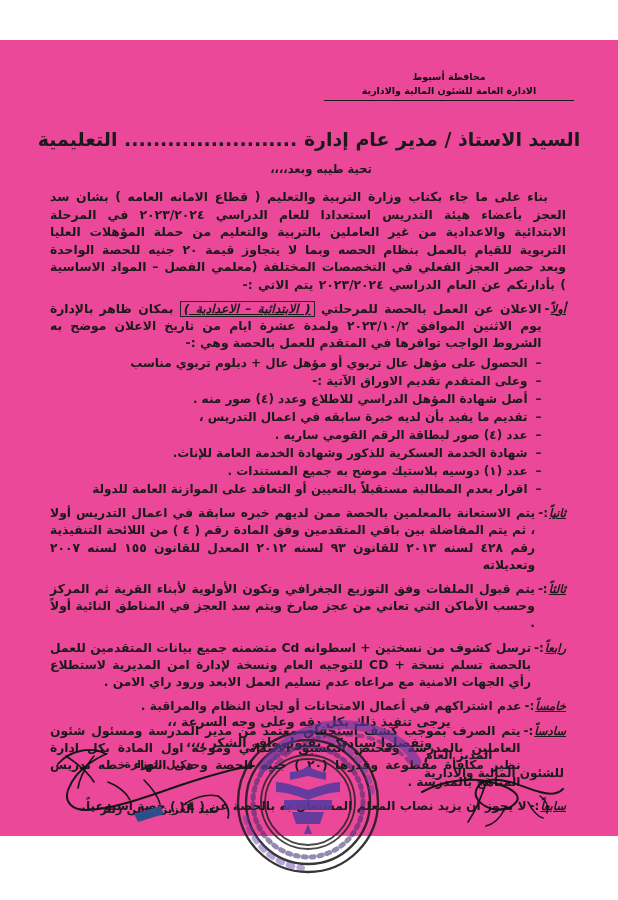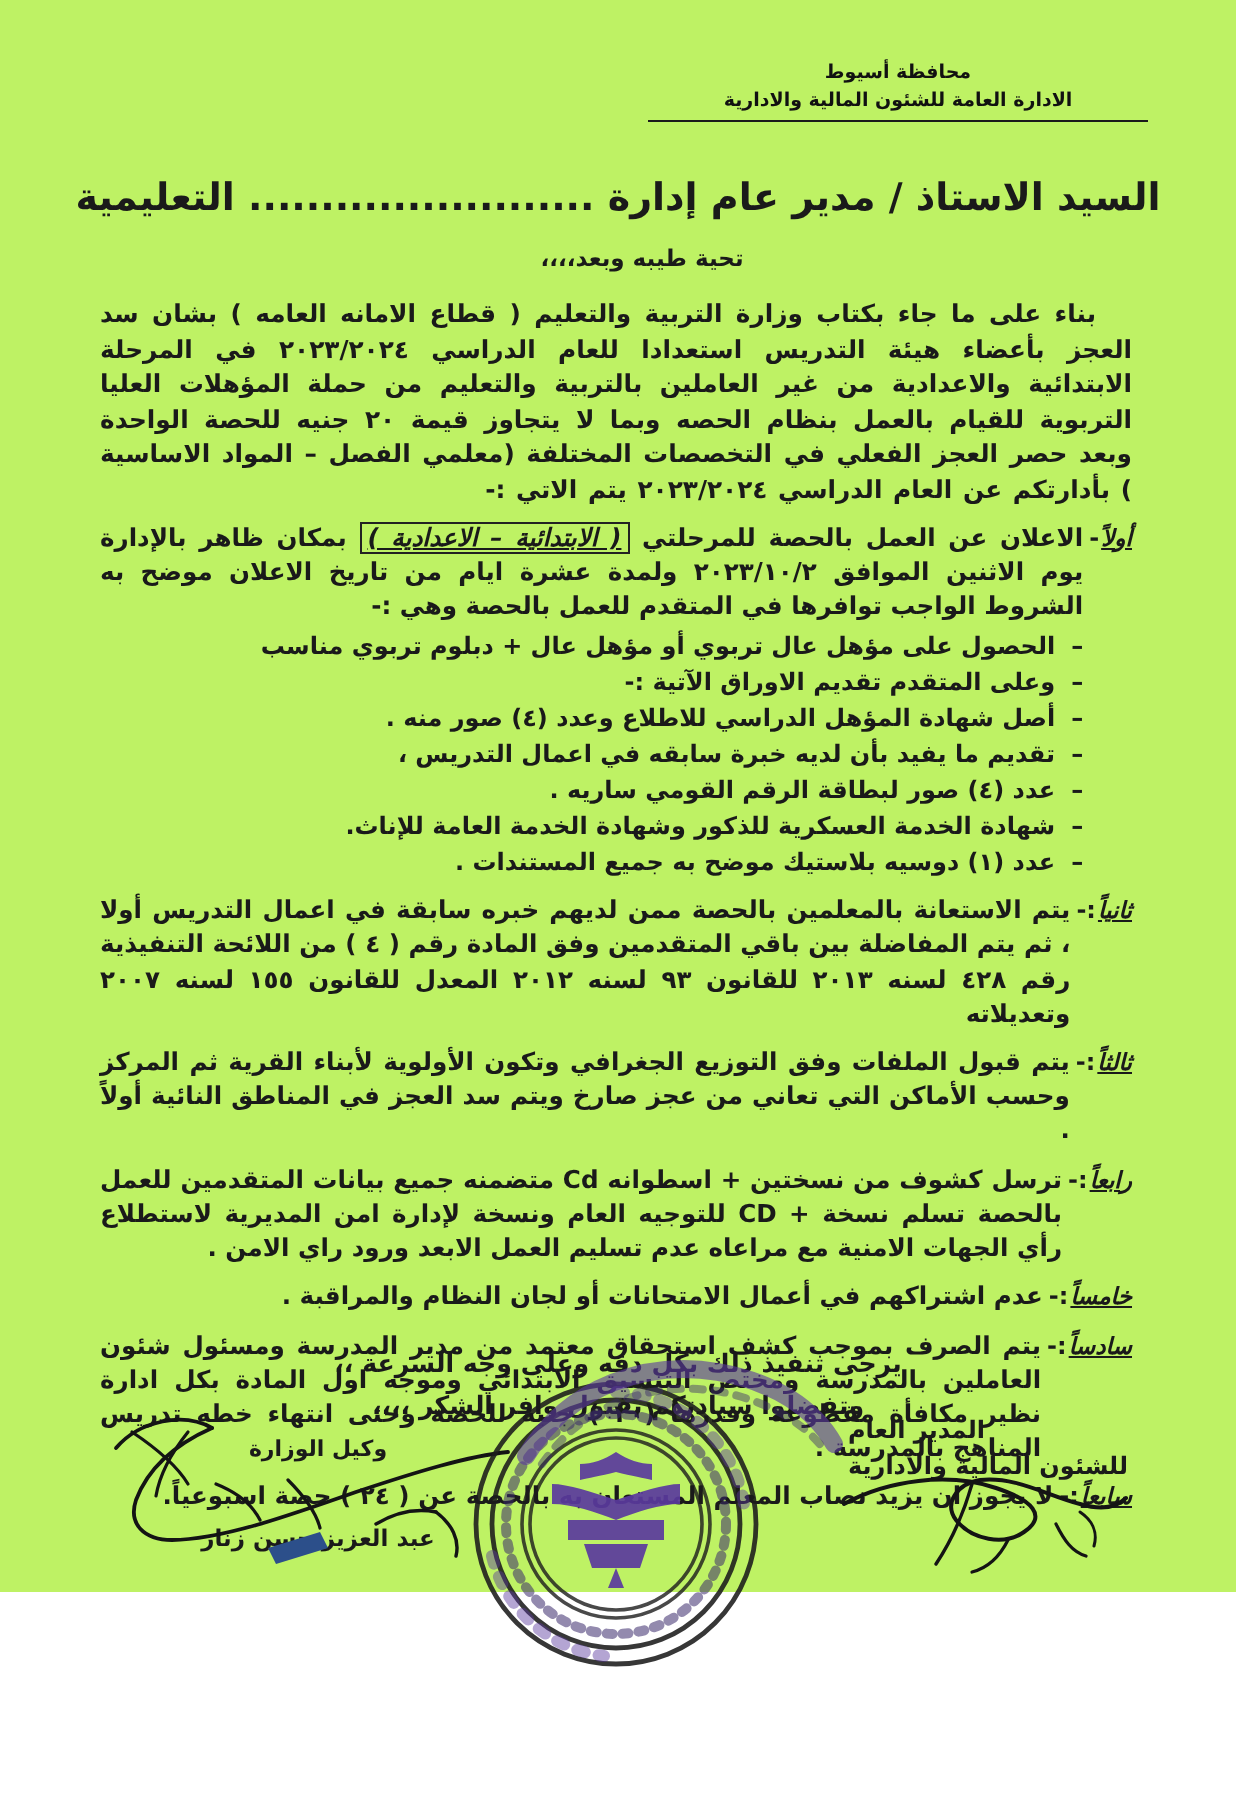--- a/index.html
+++ b/index.html
@@ -14,22 +14,23 @@
     position: relative;
     font-family: "DejaVu Sans", "Liberation Sans", sans-serif;
     color: #1a1a1a;
     overflow: hidden;
   }
   .page {
     position: absolute;
     inset: 0;
     width: 618px;
     height: 796px;
-    background: #bef264;
+    background: #ec4899;
     direction: rtl;
+    margin-top: 40px;
   }
 
   
   .letterhead {
     position: absolute;
     top: 30px;
     right: 44px;
     width: 250px;
     text-align: center;
     line-height: 1.45;
@@ -248,20 +249,21 @@
         <span class="boxed">( الابتدائية – الاعدادية )</span>
         <span>بمكان ظاهر بالإدارة يوم الاثنين الموافق ٢٠٢٣/١٠/٢ ولمدة عشرة ايام من تاريخ الاعلان موضح به الشروط الواجب توافرها في المتقدم للعمل بالحصة وهي :-</span>
         <ul class="dashlist">
           <li>الحصول على مؤهل عال تربوي أو مؤهل عال + دبلوم تربوي مناسب</li>
           <li>وعلى المتقدم تقديم الاوراق الآتية :-</li>
           <li>أصل شهادة المؤهل الدراسي للاطلاع وعدد (٤) صور منه .</li>
           <li>تقديم ما يفيد بأن لديه خبرة سابقه في اعمال التدريس ،</li>
           <li>عدد (٤) صور لبطاقة الرقم القومي ساريه .</li>
           <li>شهادة الخدمة العسكرية للذكور وشهادة الخدمة العامة للإناث.</li>
           <li>عدد (١) دوسيه بلاستيك موضح به جميع المستندات .</li>
+          <li>اقرار بعدم المطالبة مستقبلاً بالتعيين أو التعاقد على الموازنة العامة للدولة</li>
         </ul>
       </span>
     </div>
 
     <div class="clause">
       <span class="ordinal">ثانياً</span>
       <span class="colon">:-</span>
       <span class="clause-body">يتم الاستعانة بالمعلمين بالحصة ممن لديهم خبره سابقة في اعمال التدريس أولا ، ثم يتم المفاضلة بين باقي المتقدمين وفق المادة رقم ( ٤ ) من اللائحة التنفيذية رقم ٤٢٨ لسنه ٢٠١٣ للقانون ٩٣ لسنه ٢٠١٢ المعدل للقانون ١٥٥ لسنه ٢٠٠٧  وتعديلاته</span>
     </div>
 

